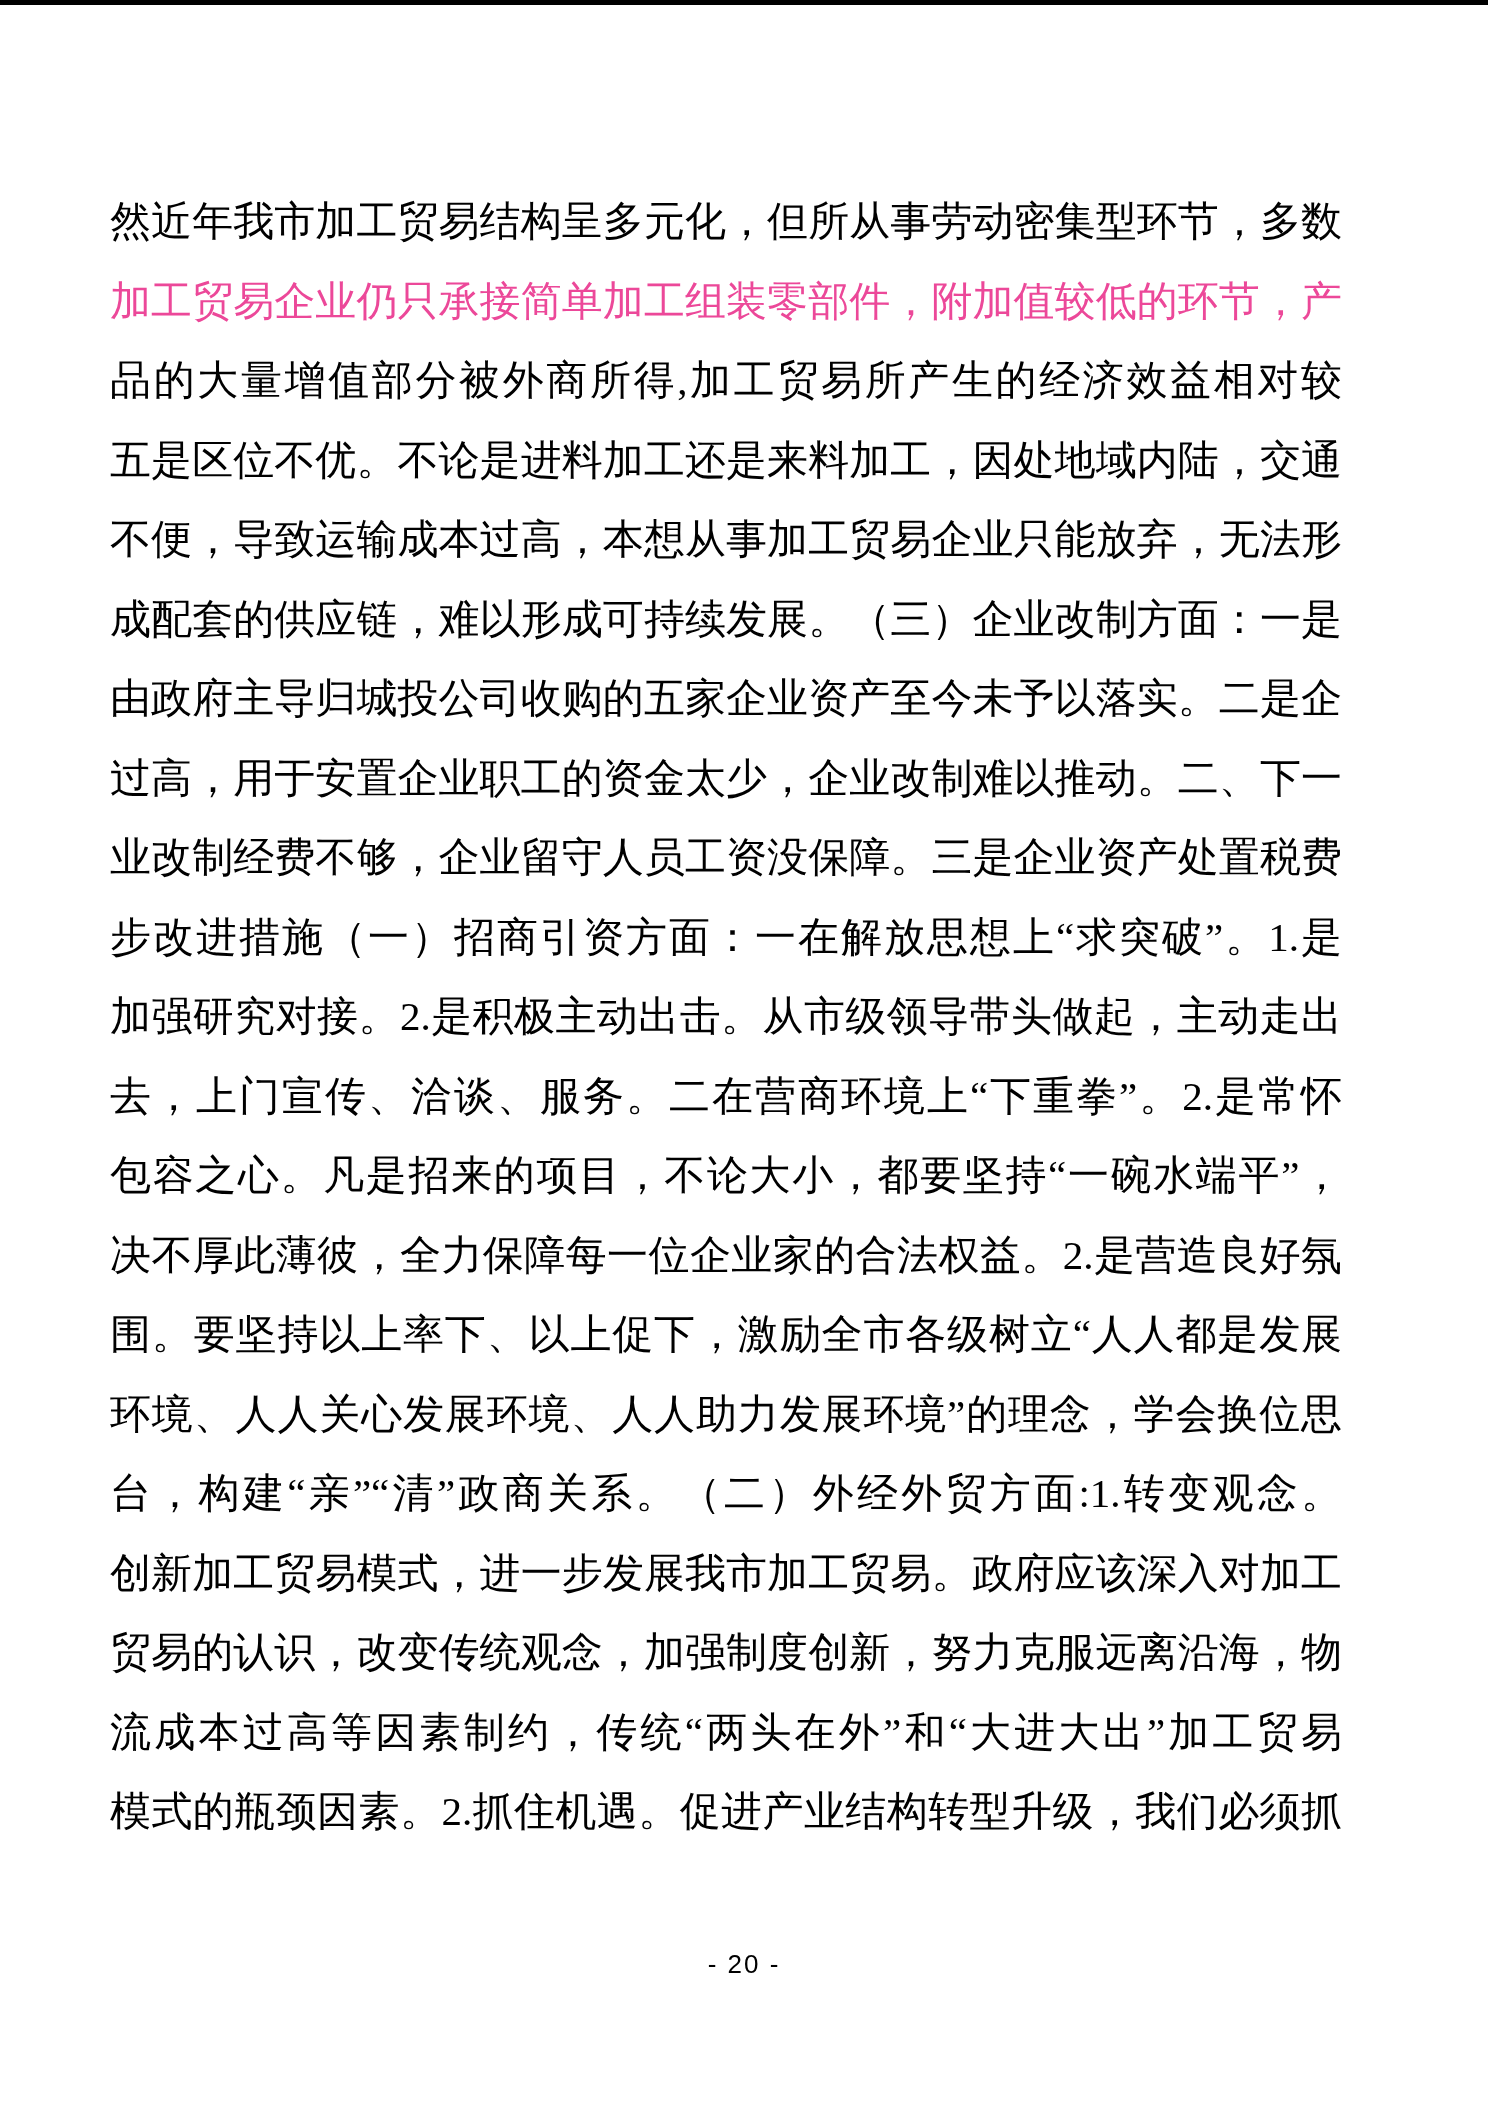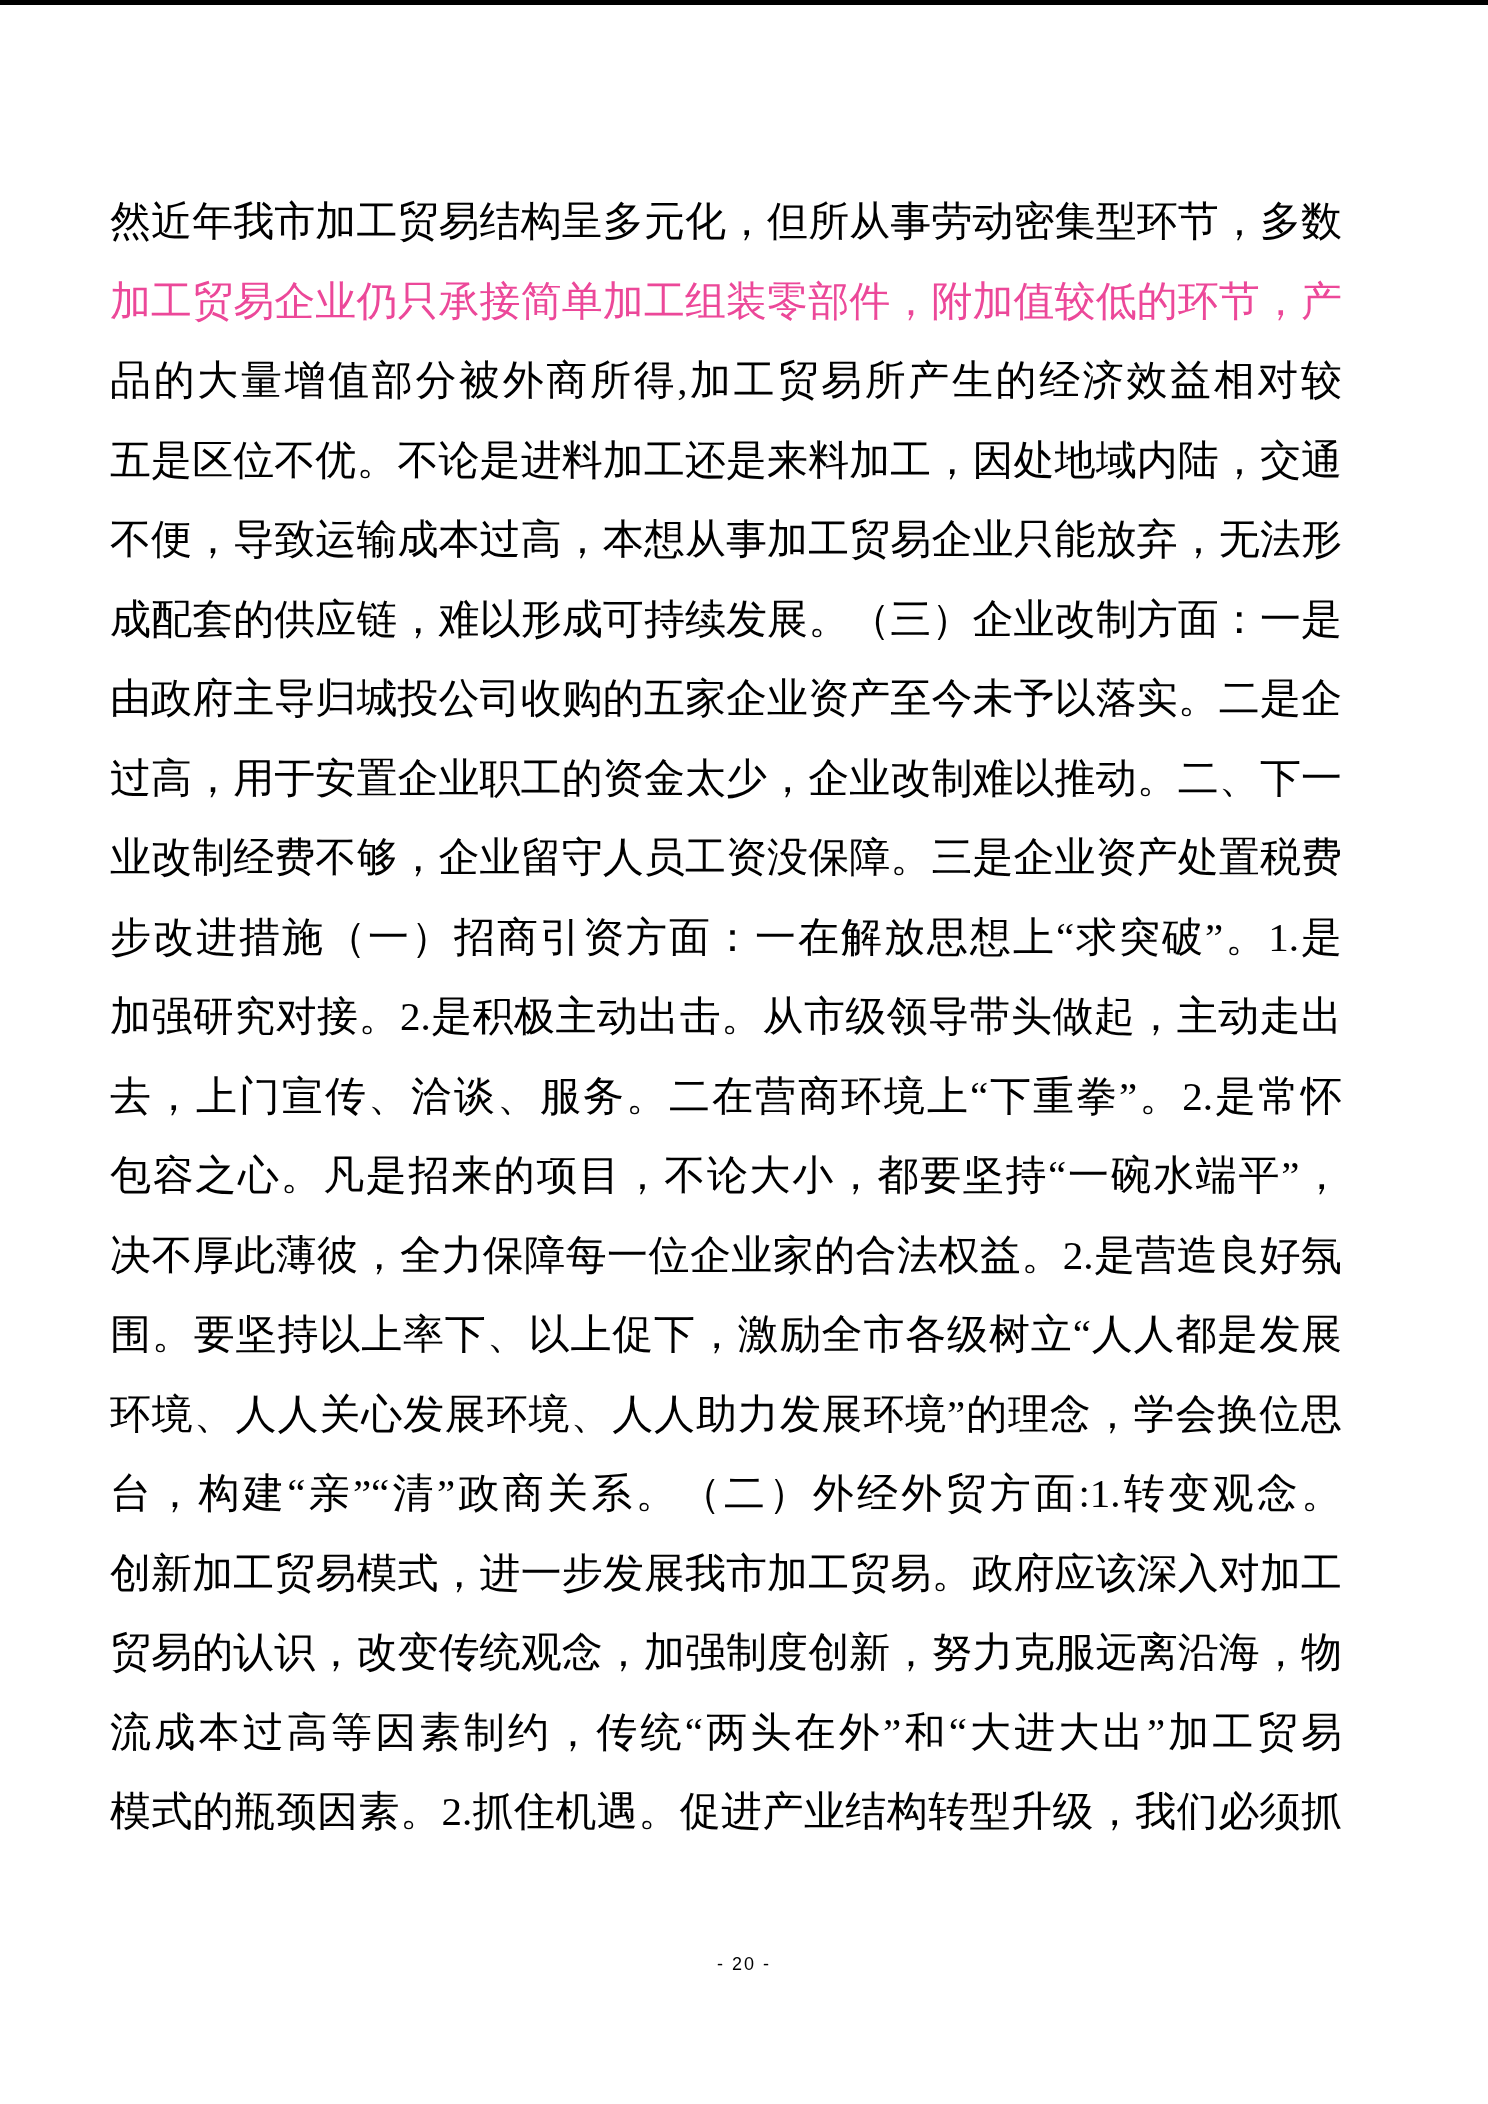--- a/index.html
+++ b/index.html
@@ -41,21 +41,21 @@
     overflow: hidden;
   }
   .page-number {
     position: absolute;
     left: 0;
     right: 0;
     top: 1947px;
     height: 34px;
     line-height: 34px;
     text-align: center;
-    font-size: 18px;
+    font-size: 26px;
     letter-spacing: 2px;
     color: #000000;
     font-family: "Liberation Sans", "DejaVu Sans", sans-serif;
   }
 </style>
 </head>
 <body>
 
 <div class="page" style="background: rgb(255, 255, 255);">
   <div class="top-bar" style="background: rgb(0, 0, 0);"></div>

